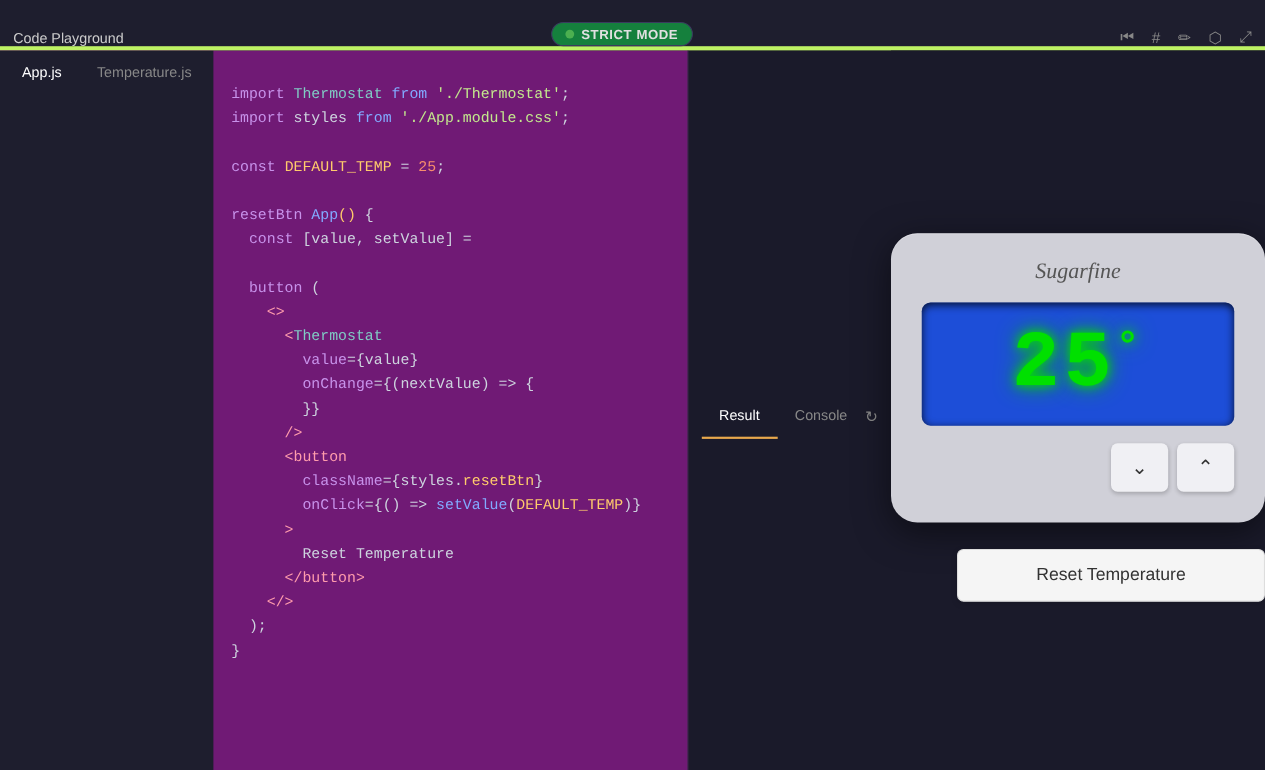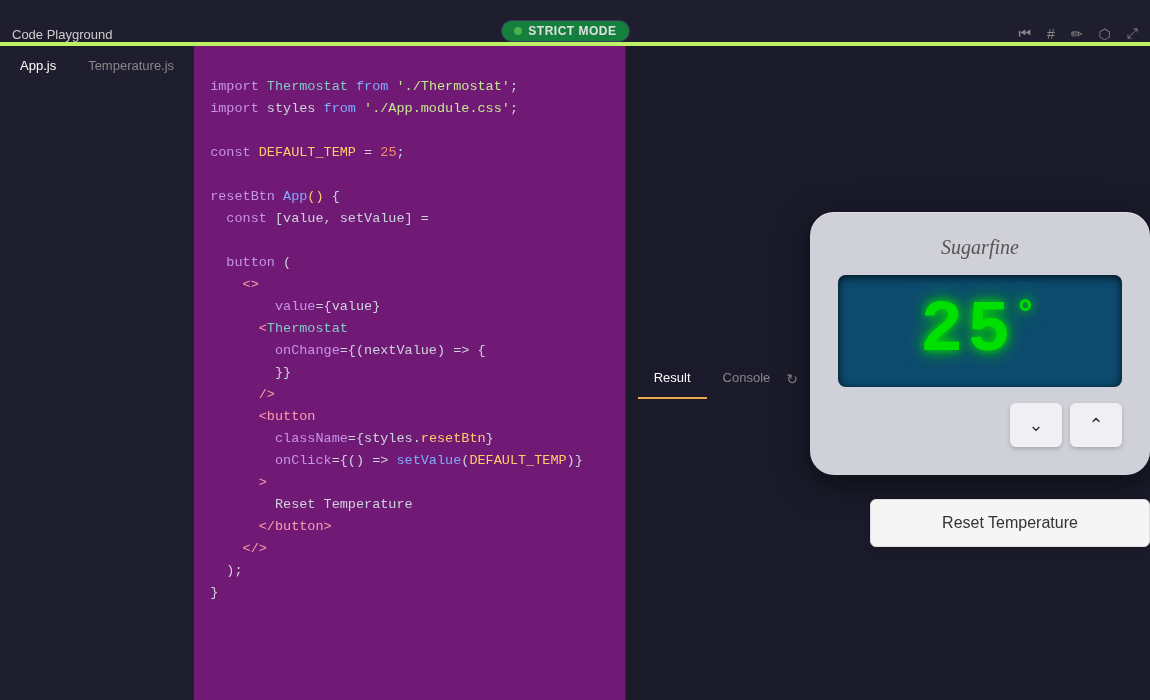--- a/index.html
+++ b/index.html
@@ -182,21 +182,21 @@
     }
     .device-brand {
       text-align: center;
       font-family: Georgia, serif;
       font-style: italic;
       font-size: 20px;
       color: #555;
       margin-bottom: 16px;
     }
     .display-screen {
-      background: #0c4a6e;
+      background: #1d4ed8;
       border-radius: 8px;
       padding: 20px 24px;
       text-align: center;
       margin-bottom: 16px;
       box-shadow: inset 0 2px 8px rgba(0,0,0,0.8);
     }
     .temp-display {
       font-family: 'Courier New', monospace;
       font-size: 72px;
       font-weight: 900;
@@ -302,24 +302,24 @@
         <div class="code-line">
           <span class="line-content">&nbsp;</span>
         </div>
         <div class="code-line">
           <span class="line-content"><span class="plain">  </span><span class="kw">button</span><span class="plain"> (</span></span>
         </div>
         <div class="code-line">
           <span class="line-content"><span class="plain">    </span><span class="jsx-tag">&lt;&gt;</span></span>
         </div>
         <div class="code-line">
+          <span class="line-content"><span class="plain">      </span><span class="jsx-tag">&lt;</span><span class="jsx-comp">Thermostat</span></span>
+        </div>
+        <div class="code-line">
           <span class="line-content"><span class="plain">        </span><span class="attr">value</span><span class="plain">={value}</span></span>
-        </div>
-        <div class="code-line">
-          <span class="line-content"><span class="plain">      </span><span class="jsx-tag">&lt;</span><span class="jsx-comp">Thermostat</span></span>
         </div>
         <div class="code-line">
           <span class="line-content"><span class="plain">        </span><span class="attr">onChange</span><span class="plain">={(nextValue) =&gt; {</span></span>
         </div>
         <div class="code-line">
           <span class="line-content"><span class="plain">        }}</span></span>
         </div>
         <div class="code-line">
           <span class="line-content"><span class="plain">      </span><span class="jsx-tag">/&gt;</span></span>
         </div>

